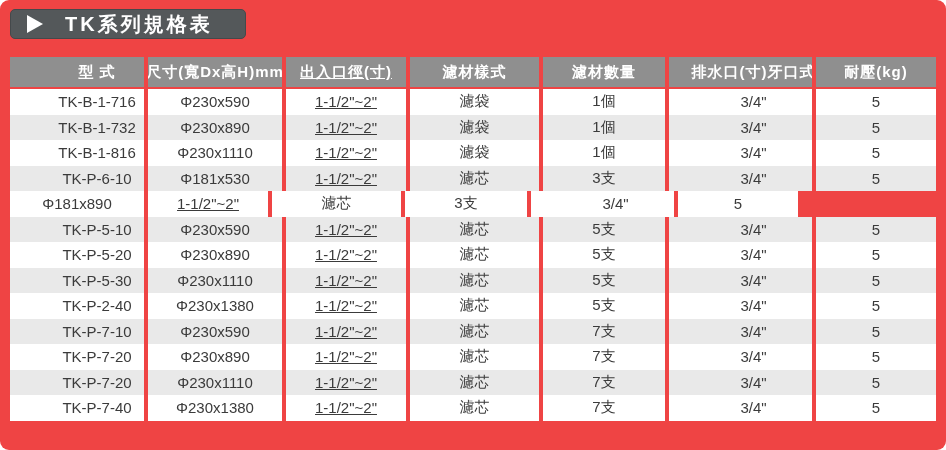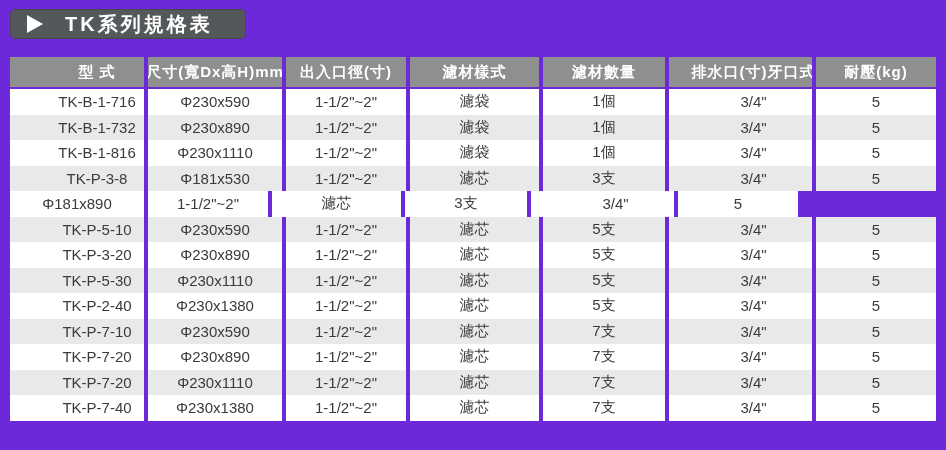--- a/index.html
+++ b/index.html
@@ -5,22 +5,23 @@
   html, body {
     margin: 0;
     padding: 0;
     background: #ffffff;
     font-family: "Liberation Sans", sans-serif;
   }
   .page {
     position: relative;
     width: 946px;
     height: 450px;
-    background: #6d28d9;
+    background: #ef4444;
     overflow: hidden;
+    border-radius: 9px;
   }
   
   .banner {
     position: absolute;
     left: 10px;
     top: 9px;
     height: 30px;
     width: 236px;
     box-sizing: border-box;
     background: var(--banner-bg, #54585a);
@@ -81,21 +82,21 @@
   .cell {
     display: flex;
     align-items: center;
     justify-content: center;
     box-sizing: border-box;
     white-space: nowrap;
     overflow: hidden;
   }
   .cell.c1 { flex: 0 0 134px; padding-left: 40px; }
   .cell.c2 { flex: 0 0 134px; }
-  .cell.c3 { flex: 0 0 120px; }
+  .cell.c3 { flex: 0 0 120px; text-decoration: underline; }
   .cell.c4 { flex: 0 0 129px; }
   .cell.c5 { flex: 0 0 122px; }
   .cell.c6 { flex: 0 0 143px; padding-left: 26px; }
   .cell.c7 { flex: 0 0 120px; }
 </style>
 </head>
 <body>
 
 <div class="page">
 
@@ -135,21 +136,21 @@
       <div class="t-row body">
         <div class="cell c1">TK-B-1-816</div>
         <div class="cell c2">Φ230x1110</div>
         <div class="cell c3">1-1/2"~2"</div>
         <div class="cell c4">濾袋</div>
         <div class="cell c5">1個</div>
         <div class="cell c6">3/4"</div>
         <div class="cell c7">5</div>
       </div>
       <div class="t-row body alt">
-        <div class="cell c1">TK-P-3-8</div>
+        <div class="cell c1">TK-P-6-10</div>
         <div class="cell c2">Φ181x530</div>
         <div class="cell c3">1-1/2"~2"</div>
         <div class="cell c4">濾芯</div>
         <div class="cell c5">3支</div>
         <div class="cell c6">3/4"</div>
         <div class="cell c7">5</div>
       </div>
       <div class="t-row body">
         <div class="cell c2">Φ181x890</div>
         <div class="cell c3">1-1/2"~2"</div>
@@ -161,21 +162,21 @@
       <div class="t-row body alt">
         <div class="cell c1">TK-P-5-10</div>
         <div class="cell c2">Φ230x590</div>
         <div class="cell c3">1-1/2"~2"</div>
         <div class="cell c4">濾芯</div>
         <div class="cell c5">5支</div>
         <div class="cell c6">3/4"</div>
         <div class="cell c7">5</div>
       </div>
       <div class="t-row body">
-        <div class="cell c1">TK-P-3-20</div>
+        <div class="cell c1">TK-P-5-20</div>
         <div class="cell c2">Φ230x890</div>
         <div class="cell c3">1-1/2"~2"</div>
         <div class="cell c4">濾芯</div>
         <div class="cell c5">5支</div>
         <div class="cell c6">3/4"</div>
         <div class="cell c7">5</div>
       </div>
       <div class="t-row body alt">
         <div class="cell c1">TK-P-5-30</div>
         <div class="cell c2">Φ230x1110</div>

